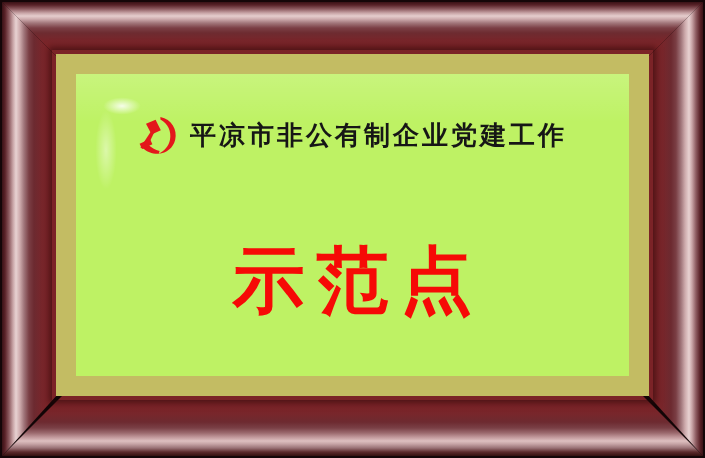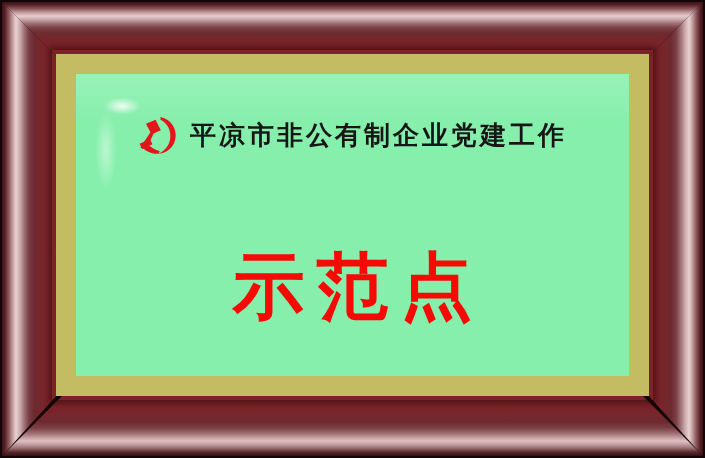--- a/index.html
+++ b/index.html
@@ -123,21 +123,21 @@
     position:absolute;
     left:56px; top:54px; right:56px; bottom:62px;
     background:#c3bc63;
     z-index:3;
   }
 
   
   #plate {
     position:absolute;
     left:20px; top:20px; right:20px; bottom:20px;
-    background:#86efac;
+    background:#bef264;
     overflow:hidden;
     padding-left:20px;
   }
 
   
   #plate-sheen {
     position:absolute;
     left:8px; top:6px;
     width:130px; height:120px;
     background:
@@ -183,21 +183,21 @@
     color:#161616;
     white-space:nowrap;
     line-height:1;
   }
 
   
   #headline {
     position:absolute;
     left:0; right:0; top:176px;
     text-align:center;
-    font-family:Liberation Sans, sans-serif;
+    font-family:Liberation Mono, monospace;
     font-weight:bold;
     font-size:72px;
     letter-spacing:12px;
     text-indent:12px;
     color:#f60a06;
     line-height:1;
     white-space:nowrap;
   }
 </style>
 </head>

